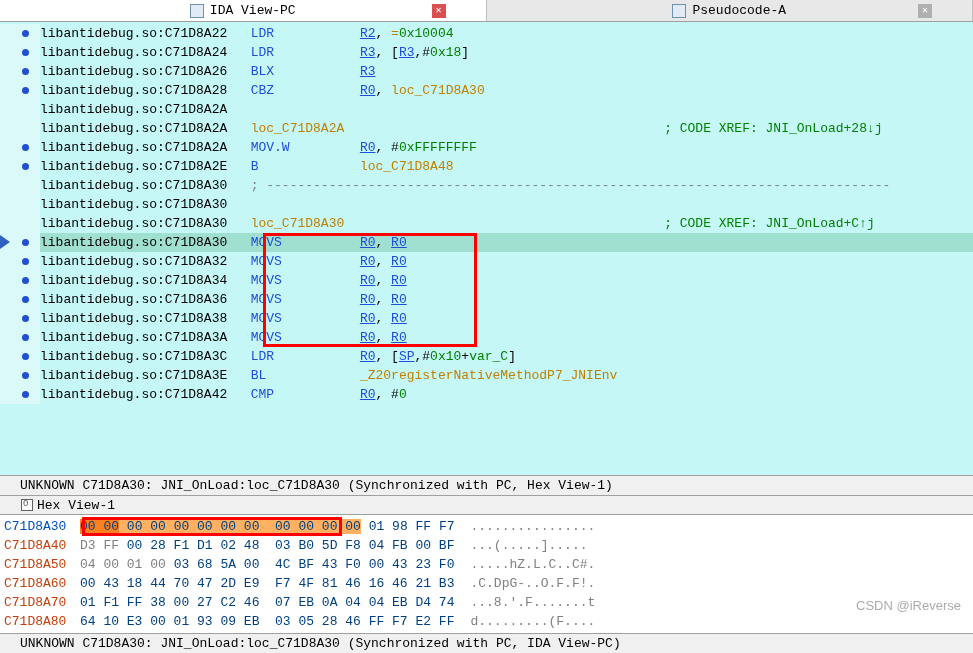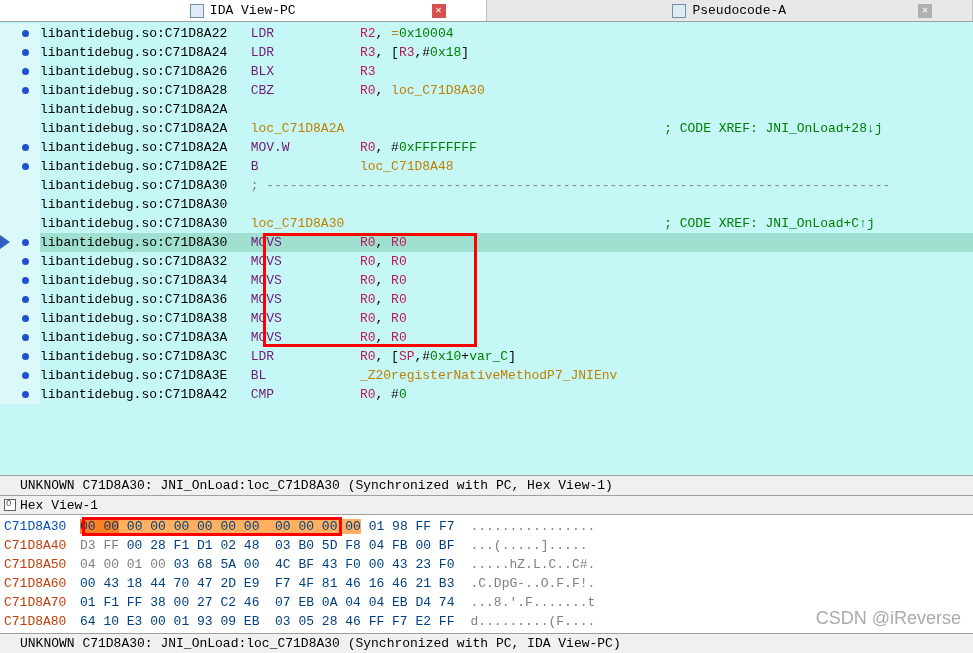--- a/index.html
+++ b/index.html
@@ -86,22 +86,22 @@
   left: 0px;
   top: 2px;
   width: 0;
   height: 0;
   border-top: 7px solid transparent;
   border-bottom: 7px solid transparent;
   border-left: 10px solid #3060c0;
 }
 .code { flex: 1; }
 .c-addr { color: #000; }
-.c-mnem { color: #701a75; }
-.c-reg  { color: #be185d; }
+.c-mnem { color: #1d4ed8; }
+.c-reg  { color: #1d4ed8; text-decoration: underline; }
 .c-num  { color: #008000; }
 .c-lbl  { color: #c08000; }
 .c-comment { color: #808080; }
 .c-xref { color: #008000; }
 .c-var  { color: #008000; }
 .status-bar {
   height: 20px;
   line-height: 20px;
   background: #f0f0f0;
   border-top: 1px solid #a0a0a0;
@@ -112,21 +112,21 @@
   height: 157px;
   display: flex;
   flex-direction: column;
 }
 .hex-tabbar {
   height: 20px;
   background: #f0f0f0;
   border-bottom: 1px solid #a0a0a0;
   display: flex;
   align-items: center;
-  padding-left: 4px;
+  padding-left: 21px;
   gap: 4px;
 }
 .hex-tabicon {
   width: 12px;
   height: 12px;
   border: 1px solid #606060;
   background: #fff;
   position: relative;
 }
 .hex-tabicon::after {
@@ -151,24 +151,24 @@
 .hex-addr { width: 80px; color: #c2410c; padding-left: 4px; }
 .hex-addr.active { color: #0050c0; }
 .hex-bytes { color: #004080; }
 .hex-bytes .gray { color: #808080; }
 .hex-bytes .hl { background: #ffb060; }
 .hex-bytes .hlsel { background: #ff8020; }
 .hex-ascii { color: #808080; padding-left: 16px; }
 .watermark {
   position: absolute;
   right: 12px;
-  bottom: 24px;
+  bottom: 40px;
   color: rgba(100,100,100,0.55);
   font-family: Arial, sans-serif;
-  font-size: 18px;
+  font-size: 13px;
 }
 .movs-redbox {
   position: absolute;
   left: 263px;
   top: 0;
   width: 214px;
   height: 114px;
   border: 3px solid #ff0000;
   pointer-events: none;
 }

